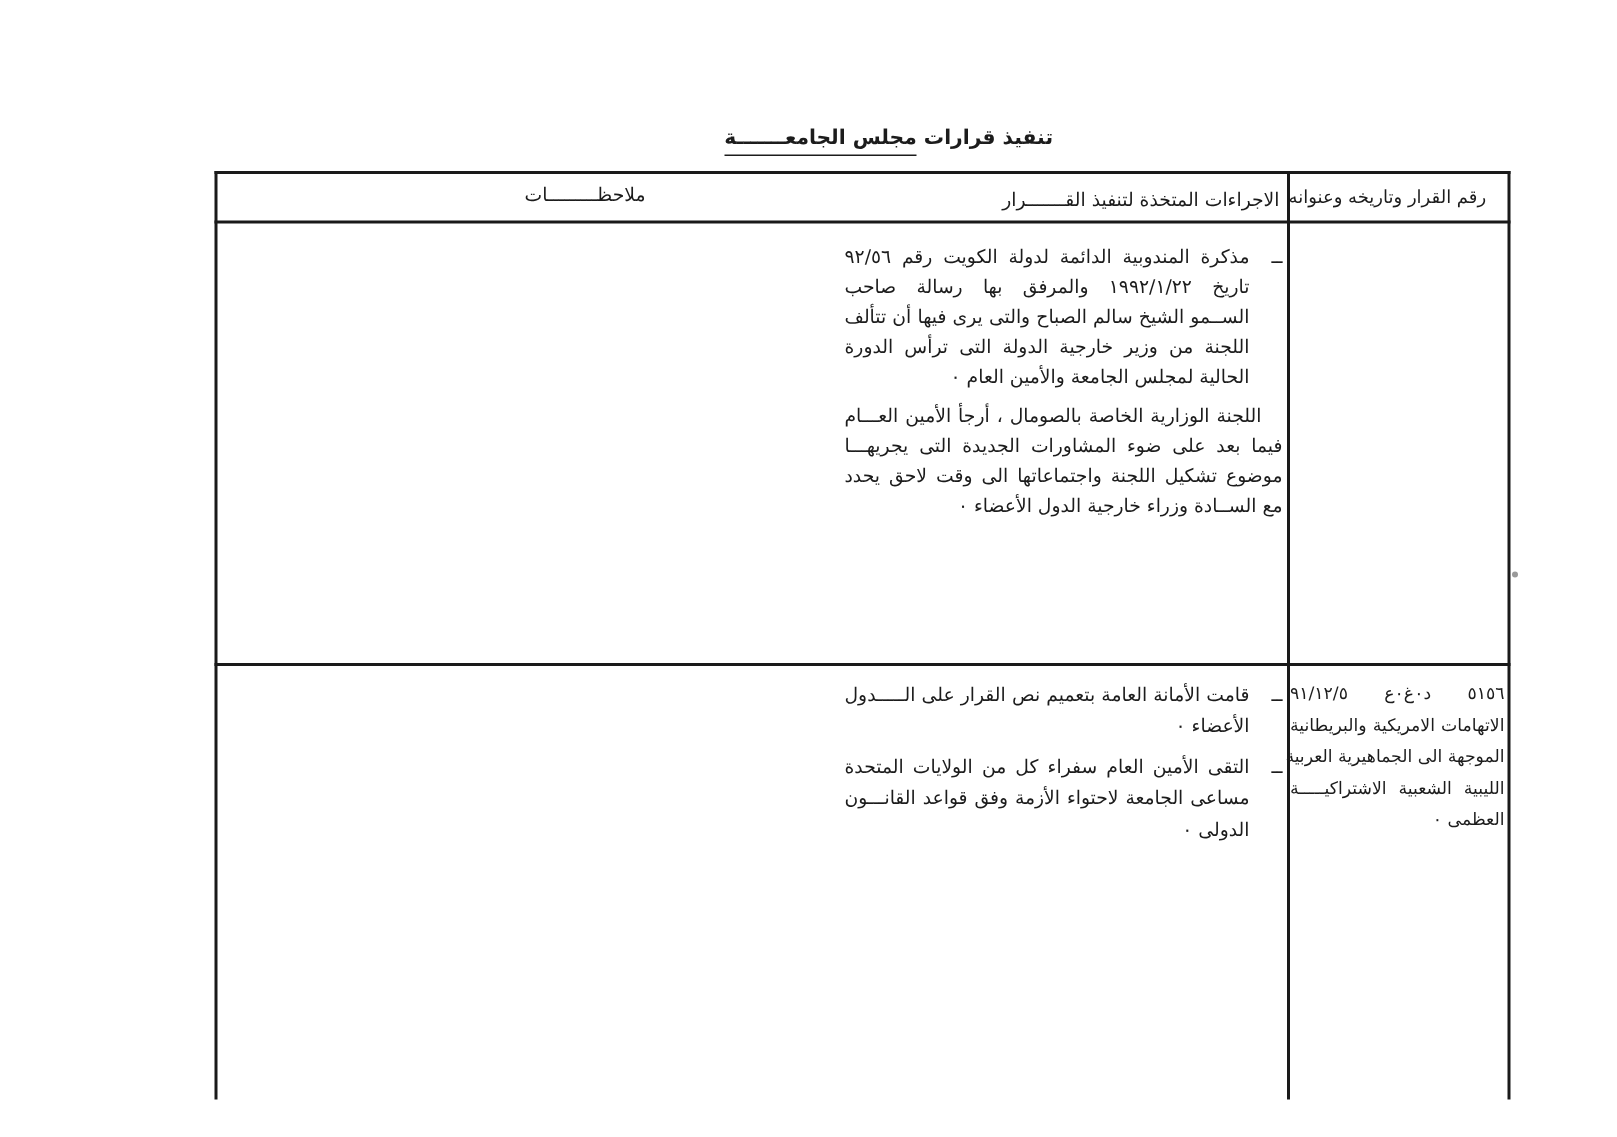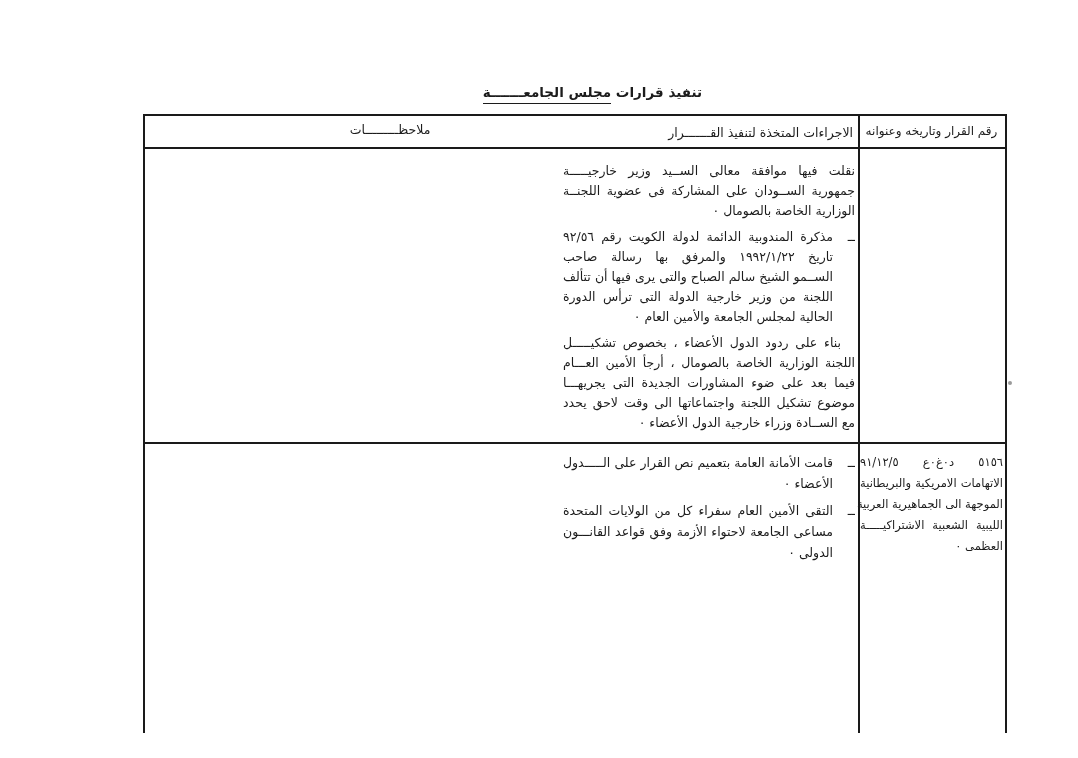--- a/index.html
+++ b/index.html
@@ -13,21 +13,21 @@
   
   .title {
     position:absolute; top:84px; right:376px; direction:rtl; white-space:nowrap;
     font-size:13.5px; font-weight:bold; letter-spacing:0.5px;
   }
   .title .u { border-bottom:1.5px solid #1c1c1c; padding-bottom:3px; }
   
   .hdr { position:absolute; direction:rtl; white-space:nowrap; font-size:12.5px; }
   .hdr-notes { left:300px; width:180px; top:122px; text-align:center; }
   .hdr-proc  { right:225px; top:125px; }
-  .hdr-dec   { left:859px; width:145px; top:124px; text-align:center; font-size:12px; }
+  .hdr-dec   { left:859px; width:145px; top:124px; text-align:left; font-size:12px; }
   
   .proc-cell { position:absolute; right:223px; width:292px; direction:rtl; font-size:12.5px; }
   .proc-cell.row1 { top:161px; }
   .proc-cell.row2 { top:452px; }
   .row1 .para { line-height:20px; }
   .row2 .para { line-height:21px; }
   .dec-cell {
     position:absolute; left:860px; width:143px; top:452px; direction:rtl;
     font-size:11.5px; line-height:21px;
   }
@@ -65,35 +65,29 @@
   <div class="vline" style="left:858px;  top:114px; height:619px;"></div>
   <div class="vline" style="left:1005px; top:114px; height:619px;"></div>
 
   <div class="hdr hdr-notes">ملاحظـــــــــات</div>
   <div class="hdr hdr-proc">الاجراءات المتخذة لتنفيذ القـــــــرار</div>
   <div class="hdr hdr-dec">رقم القرار وتاريخه وعنوانه</div>
 
   <div>
     <div class="notes-cell row1"></div>
     <div class="proc-cell row1 r">
-        <div class="para">
-          <div class="ln">نقلت فيها موافقة معالى الســيد وزير خارجيـــــة</div>
-          <div class="ln">جمهورية الســودان على المشاركة فى عضوية اللجنــة</div>
-          <div class="ln end">الوزارية الخاصة بالصومال ٠</div>
-        </div>
         <div class="para dashed">
           <span class="dash">ــ</span>
           <div class="ln">مذكرة المندوبية الدائمة لدولة الكويت رقم ٩٢/٥٦</div>
           <div class="ln">تاريخ ١٩٩٢/١/٢٢ والمرفق بها رسالة صاحب</div>
           <div class="ln">الســمو الشيخ سالم الصباح والتى يرى فيها أن تتألف</div>
           <div class="ln">اللجنة من وزير خارجية الدولة التى ترأس الدورة</div>
           <div class="ln end">الحالية لمجلس الجامعة والأمين العام ٠</div>
         </div>
         <div class="para indent-first">
-          <div class="ln">بناء على ردود الدول الأعضاء ، بخصوص تشكيـــــل</div>
           <div class="ln">اللجنة الوزارية الخاصة بالصومال ، أرجأ الأمين العـــام</div>
           <div class="ln">فيما بعد على ضوء المشاورات الجديدة التى يجريهـــا</div>
           <div class="ln">موضوع تشكيل اللجنة واجتماعاتها الى وقت لاحق يحدد</div>
           <div class="ln end">مع الســادة وزراء خارجية الدول الأعضاء ٠</div>
         </div>
       </div>
   </div>
 
   <div>
     <div class="notes-cell row2"></div>

